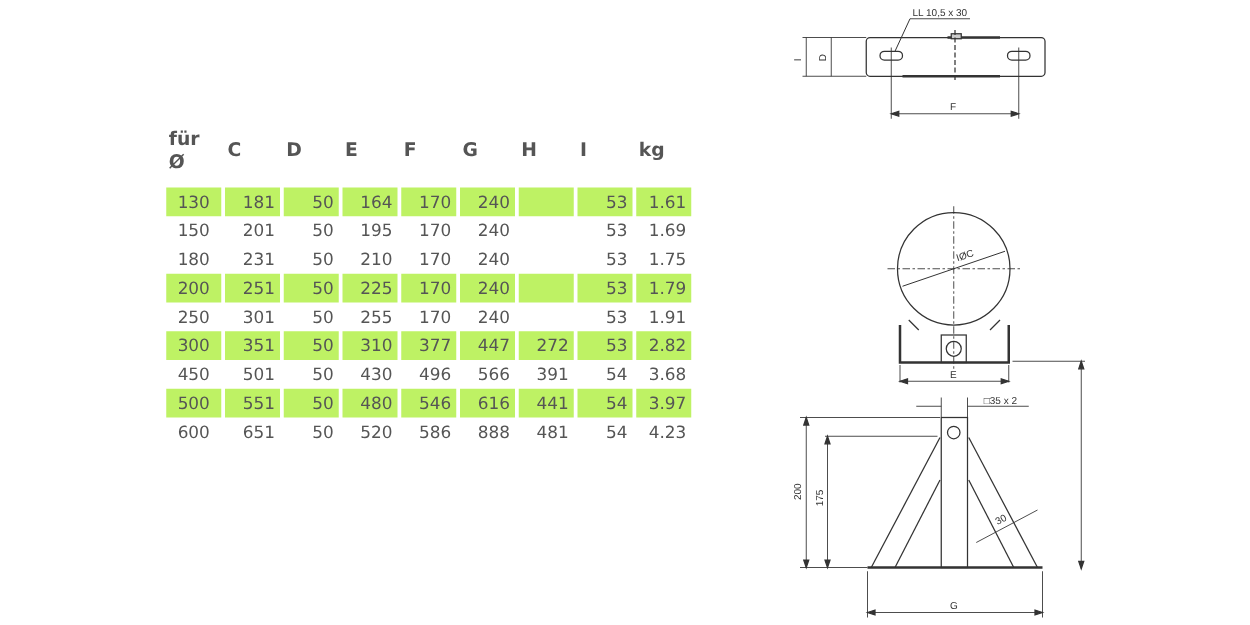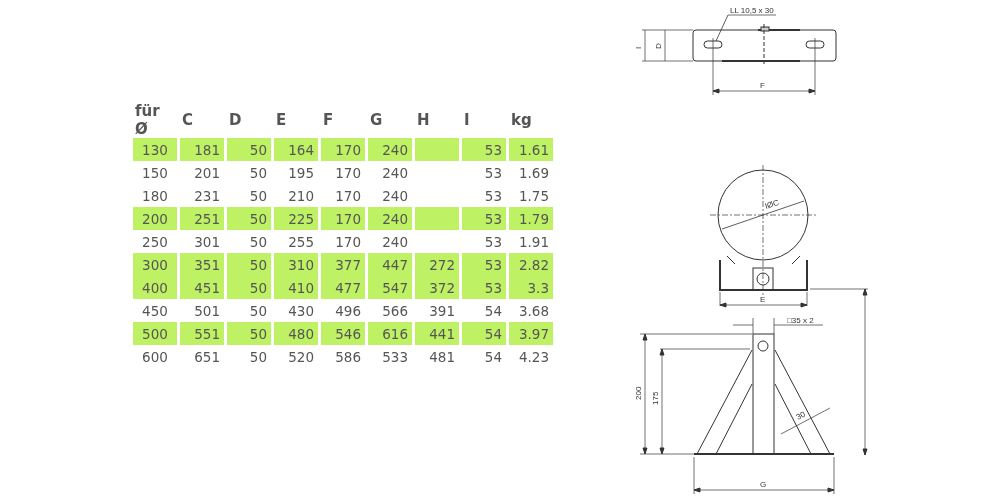--- a/index.html
+++ b/index.html
@@ -1,18 +1,18 @@
 <!DOCTYPE html>
 <html><head>
 <meta charset="utf-8">
 <style>
   html, body { margin:0; padding:0; background:#ffffff; }
   body { width:1000px; height:500px; position:relative; overflow:hidden; font-family:"DejaVu Sans", sans-serif; }
   .tbl { position:absolute; left:133px; top:102px; border-collapse:separate; border-spacing:3px 0; margin-left:-3px; }
-  .tbl th { font-weight:bold; color:#555555; font-size:15px; height:24px; padding:0 0 0 2px; text-align:left; vertical-align:middle; }
+  .tbl th { font-weight:bold; color:#555555; font-size:15px; height:24px; padding:0 0 12px 2px; text-align:left; vertical-align:middle; }
   .tbl td { width:44px; height:23px; padding:0 4px 0 0; text-align:right; font-size:13.5px; color:#555555; box-sizing:border-box; vertical-align:middle; }
   .tbl td:first-child { text-align:center; padding:0; }
   .tbl tr.shade td { background:#bef264; }
   .drawing { position:absolute; left:0; top:0; }
   .lbl { font-family:"Liberation Sans", sans-serif; font-size:8px; fill:#333; }
 </style>
 </head>
 <body>
 
 <table class="tbl">
@@ -89,31 +89,20 @@
         <td>300</td>
         <td>351</td>
         <td>50</td>
         <td>310</td>
         <td>377</td>
         <td>447</td>
         <td>272</td>
         <td>53</td>
         <td>2.82</td>
       </tr>
-      <tr class="shade">
-        <td>400</td>
-        <td>451</td>
-        <td>50</td>
-        <td>410</td>
-        <td>477</td>
-        <td>547</td>
-        <td>372</td>
-        <td>53</td>
-        <td>3.3</td>
-      </tr>
       <tr>
         <td>450</td>
         <td>501</td>
         <td>50</td>
         <td>430</td>
         <td>496</td>
         <td>566</td>
         <td>391</td>
         <td>54</td>
         <td>3.68</td>
@@ -128,21 +117,21 @@
         <td>441</td>
         <td>54</td>
         <td>3.97</td>
       </tr>
       <tr>
         <td>600</td>
         <td>651</td>
         <td>50</td>
         <td>520</td>
         <td>586</td>
-        <td>533</td>
+        <td>888</td>
         <td>481</td>
         <td>54</td>
         <td>4.23</td>
       </tr>
     </tbody>
 </table>
 
 <svg class="drawing" width="1000" height="500" viewBox="0 0 1000 500">
   <g stroke="#333" fill="none" stroke-width="1">
 

